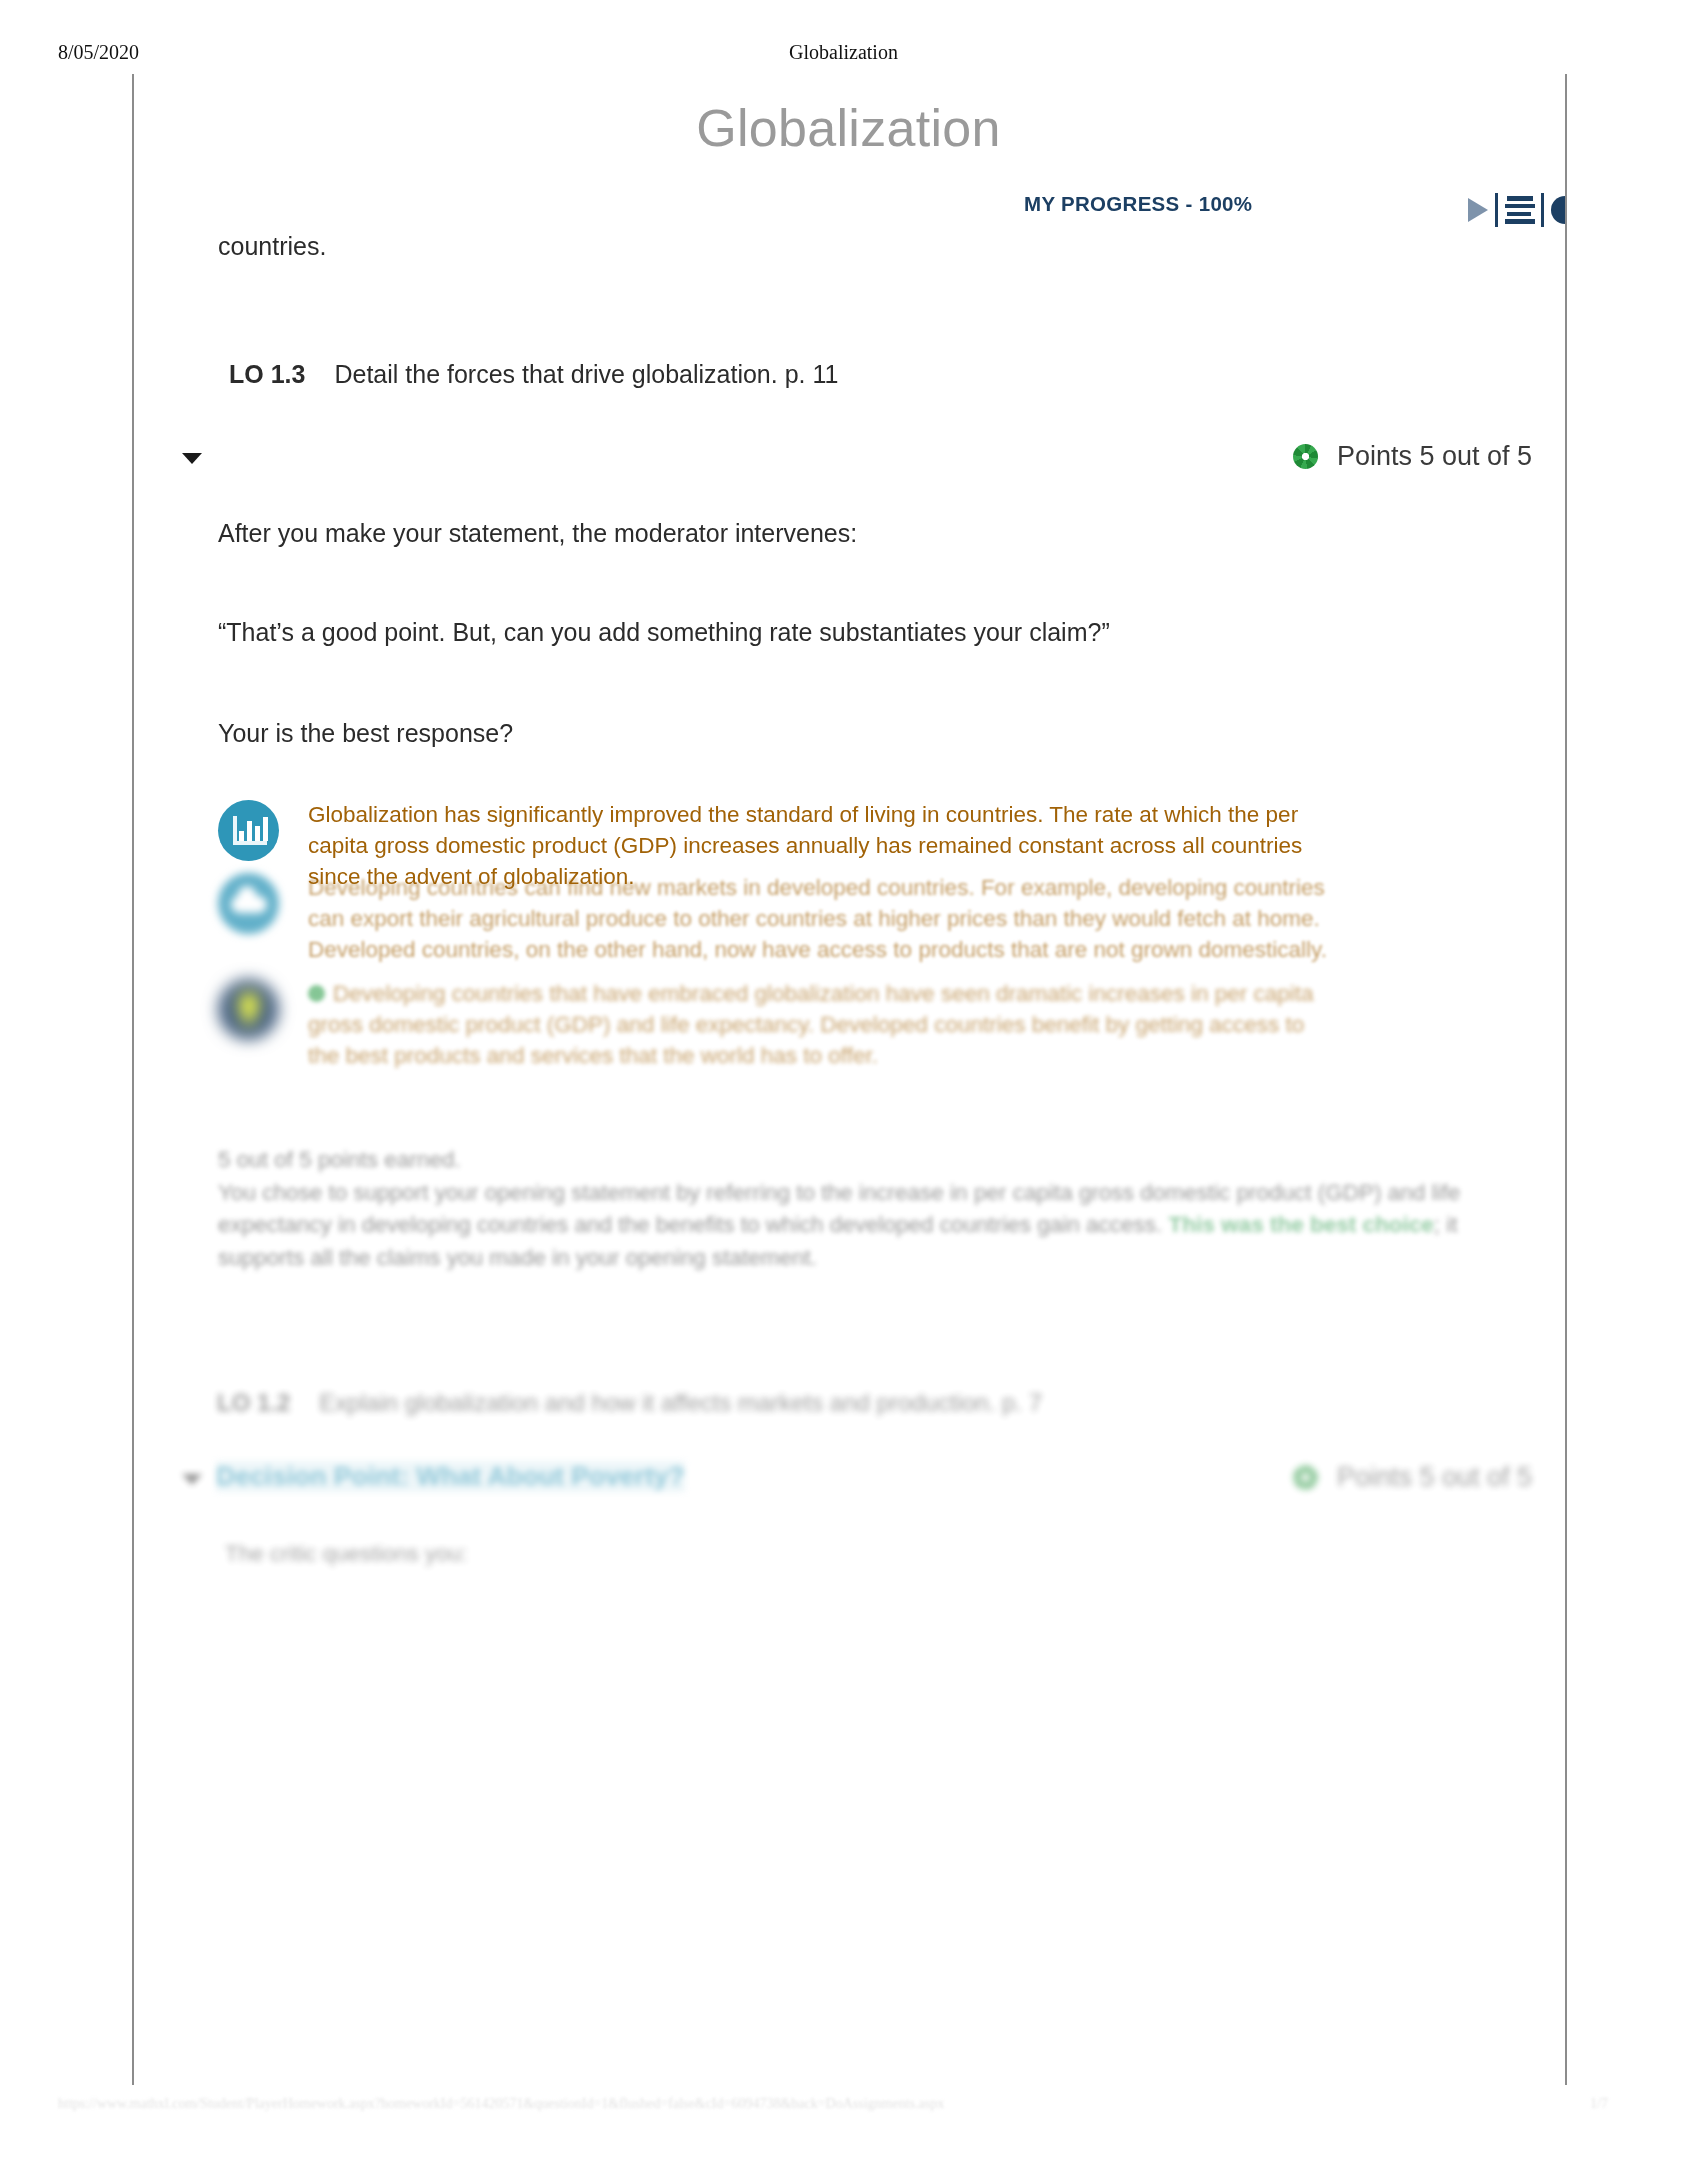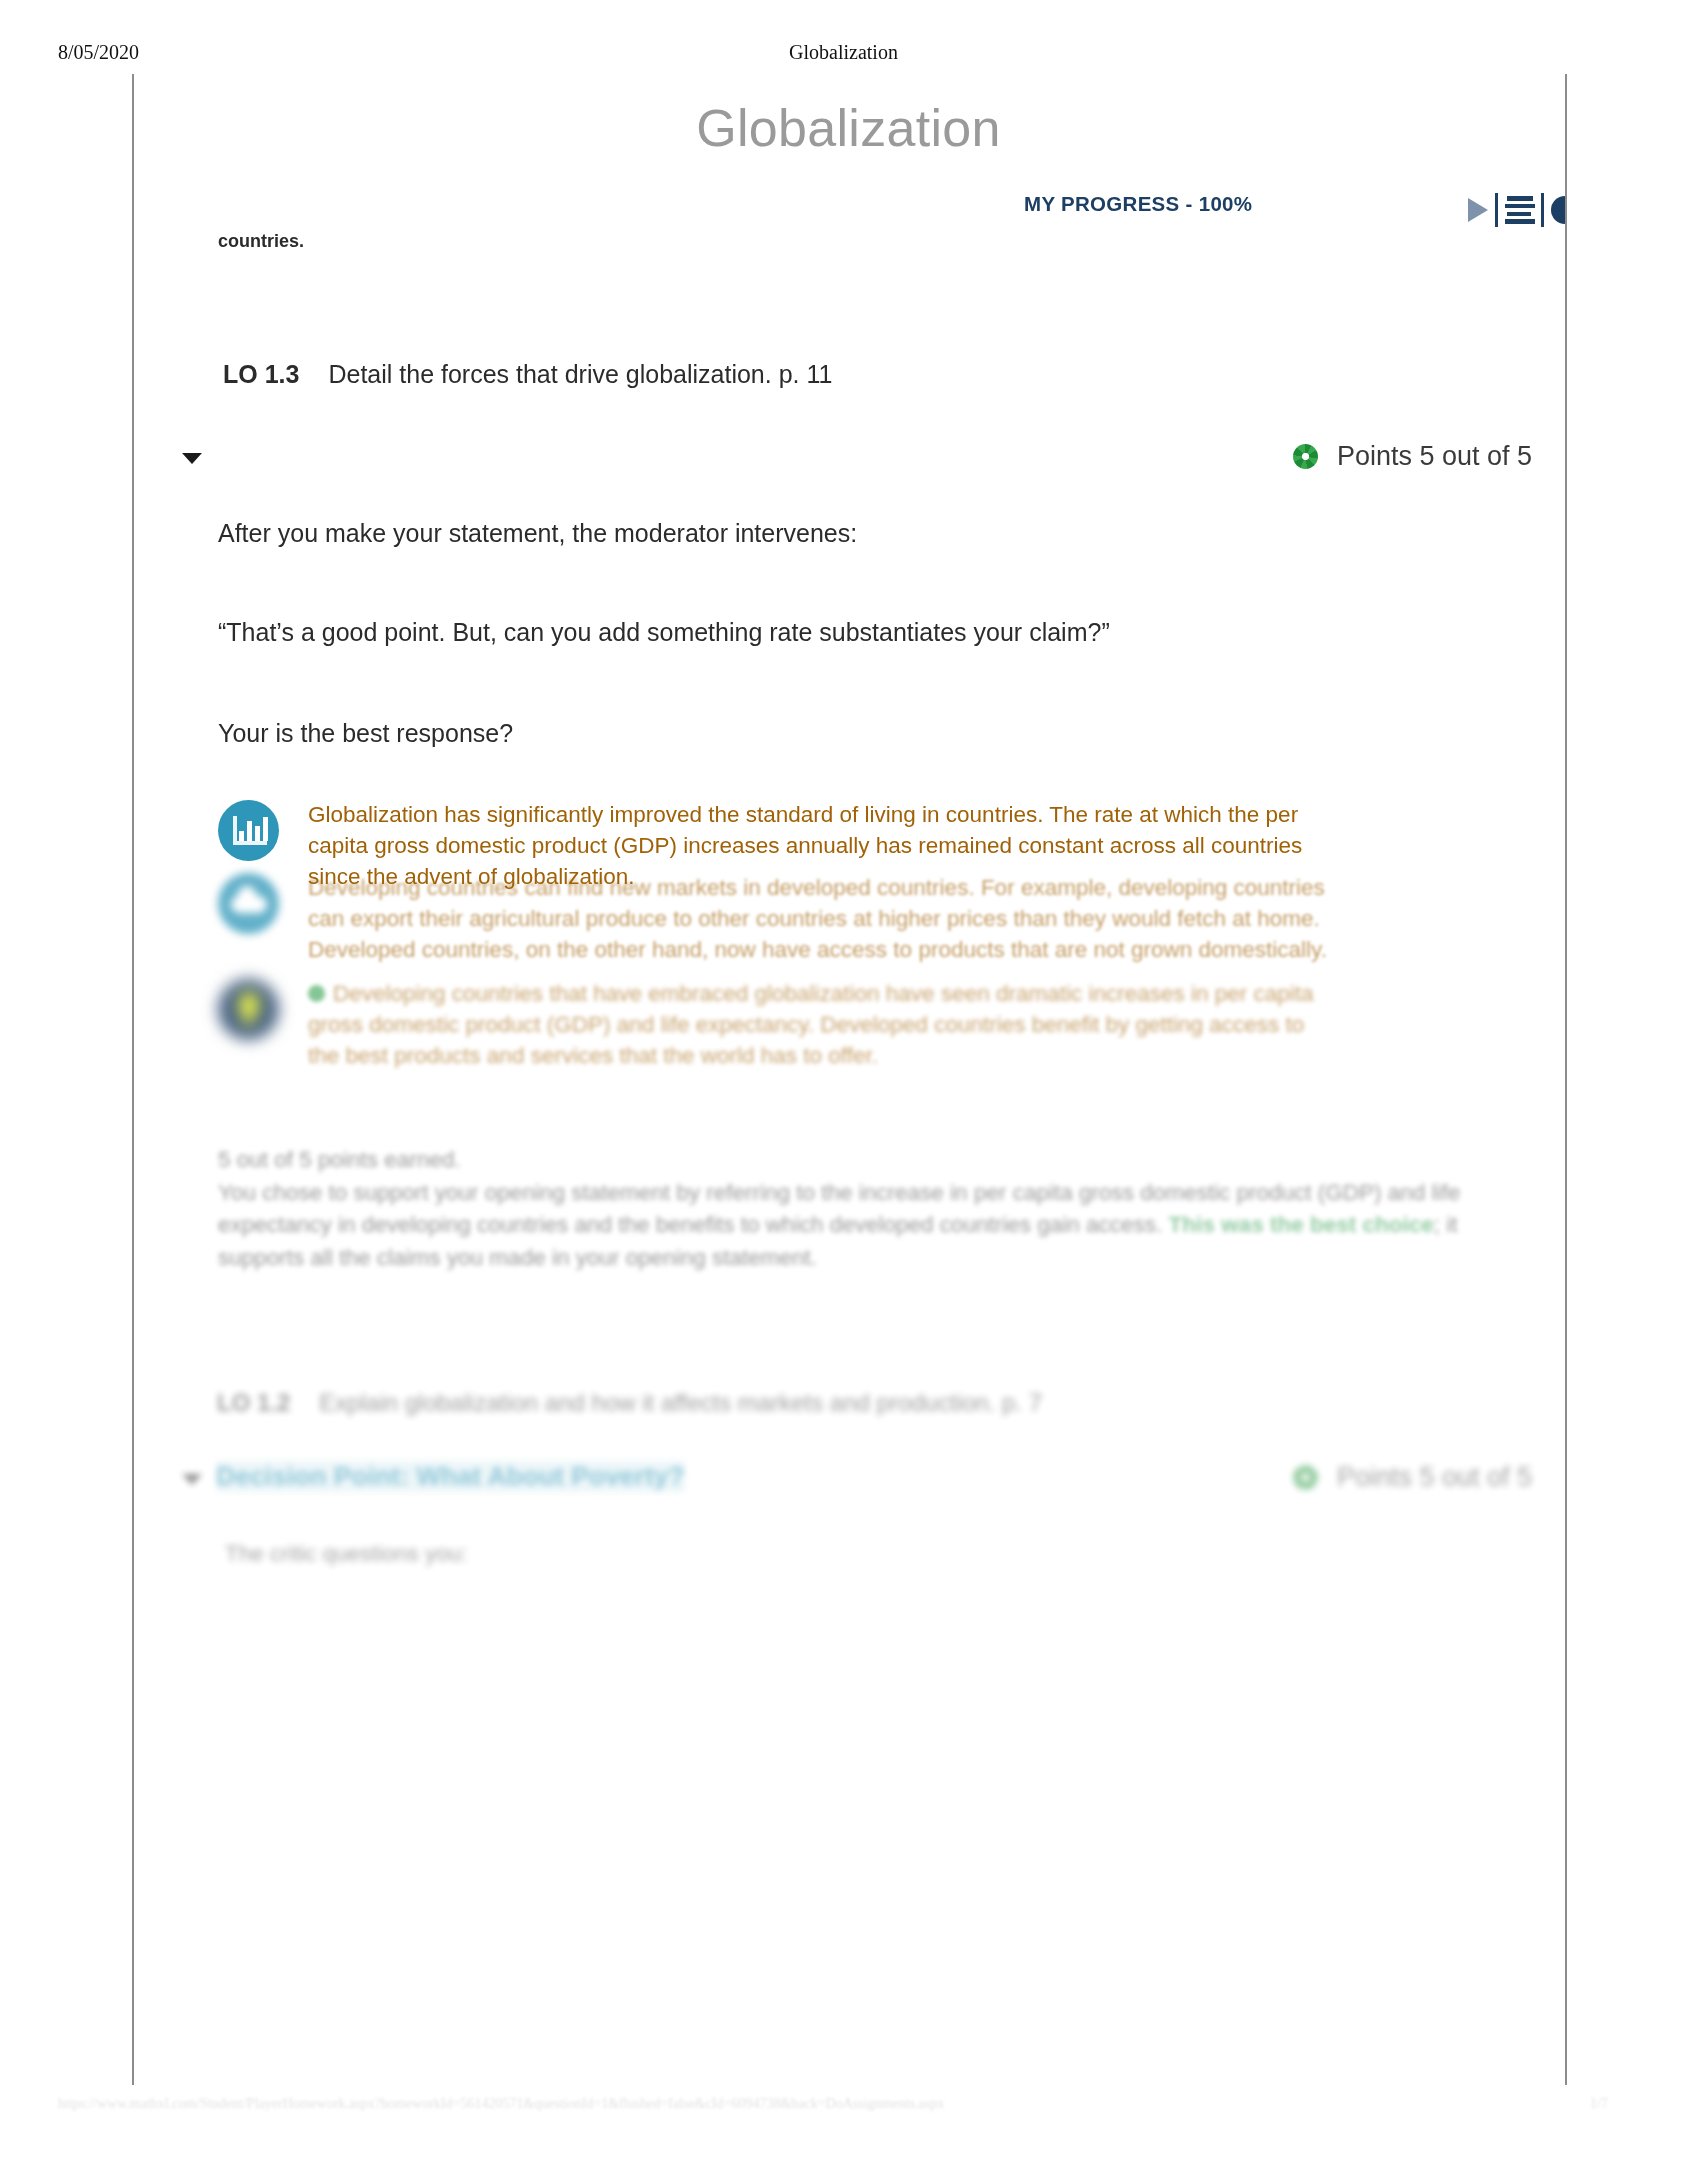--- a/index.html
+++ b/index.html
@@ -145,30 +145,29 @@
   }
 
   
   .content {
     position: absolute;
     left: 132px;
     top: 218px;
     width: 1433px;
   }
   .para {
-    font-size: 18px;
+    font-size: 25px;
     color: #2b2b2b;
     line-height: 1.33;
-    font-weight: bold;
   }
   .p-countries { position:absolute; left:86px; top:12px; }
 
   .lo-line {
     position: absolute;
-    left: 91px;
+    left: 97px;
     top: 142px;
     font-size: 25px;
     color: #2b2b2b;
     white-space: nowrap;
   }
   .lo-code { font-weight: bold; }
   .lo-gap  { display:inline-block; width: 29px; }
 
   .dp-header {
     position: absolute;

